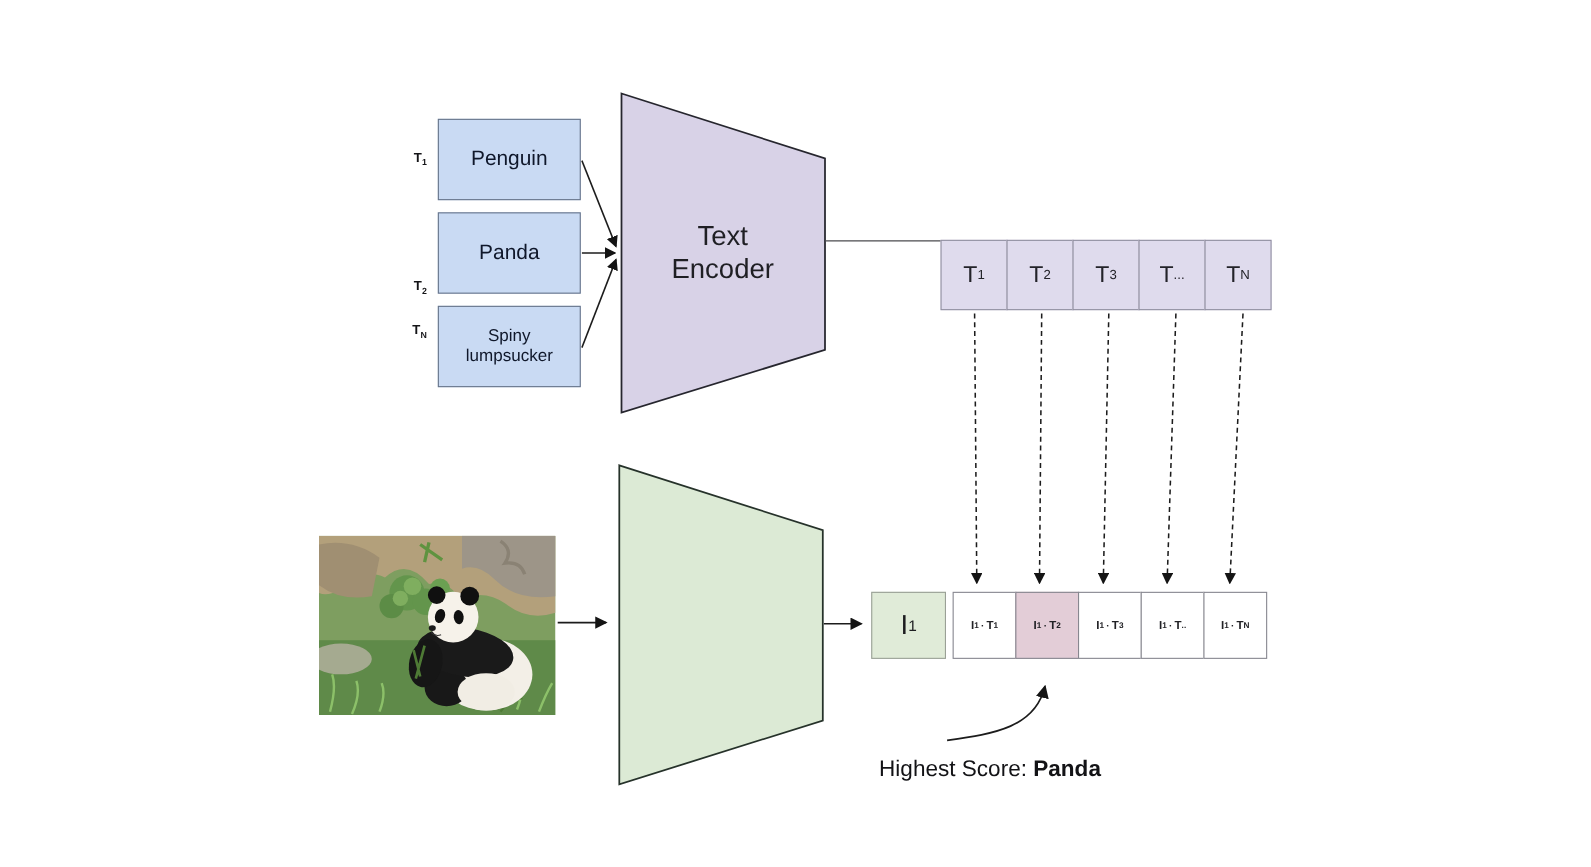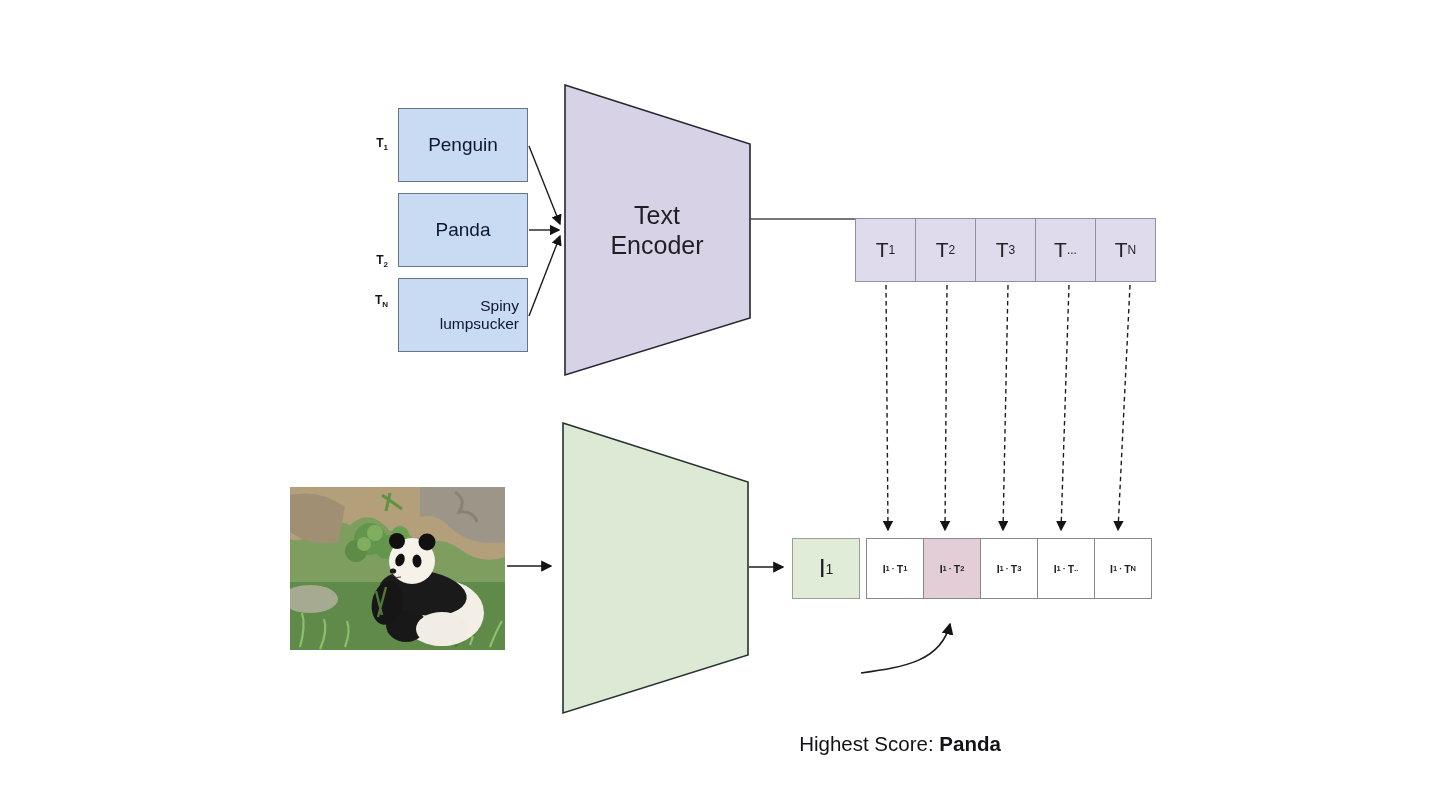--- a/index.html
+++ b/index.html
@@ -11,21 +11,21 @@
 
   
   .prompt-tag{position:absolute;left:350px;width:38px;text-align:right;
     font-size:12px;font-weight:bold;color:#141417;}
   .prompt-tag .sub{font-size:8px;vertical-align:-3px;font-weight:bold;}
 
   
   .prompt-box{position:absolute;left:398px;width:130px;height:74px;box-sizing:border-box;
     background:#c9daf3;border:1.5px solid #67748a;display:flex;align-items:center;
     justify-content:center;text-align:center;font-size:19px;color:#0f172a;line-height:1.15;}
-  .prompt-box.small-label{font-size:15.5px;padding:0 8px;text-align:right;}
+  .prompt-box.small-label{font-size:15.5px;padding:0 8px;}
 
   
   .encoder-label{position:absolute;width:130px;text-align:center;font-size:25px;
     line-height:30px;color:#1f1f24;}
 
   
   .t-row{position:absolute;left:855px;top:218px;display:flex;}
   .t-cell{width:61px;height:64px;box-sizing:border-box;background:#dfdbed;
     border:1px solid #918fa0;margin-left:-1px;display:flex;align-items:center;
     justify-content:center;font-size:21px;color:#232329;}
@@ -43,21 +43,21 @@
   .p-cell{width:58px;height:61px;box-sizing:border-box;background:#ffffff;
     border:1px solid #87878f;margin-left:-1px;display:flex;align-items:center;
     justify-content:center;font-size:10.5px;font-weight:bold;color:#222226;white-space:nowrap;}
   .p-cell:first-child{margin-left:0;}
   .p-cell .sub{font-size:7.5px;vertical-align:-3px;font-weight:bold;}
   .p-cell .dot{font-size:9px;margin:0 2px;font-weight:bold;}
   .p-cell.highlight{background:#e3cdd7;}
 
   
   .result{position:absolute;left:750px;top:687px;width:300px;text-align:center;
-    font-size:20.5px;color:#131316;margin-top:45px;}
+    font-size:20.5px;color:#131316;}
   .result .value{font-weight:bold;margin-left:0.28em;}
 
   
   #panda-photo{position:absolute;left:290px;top:487px;width:215px;height:163px;}
 </style>
 </head>
 <body>
 
 <div id="canvas">
 

